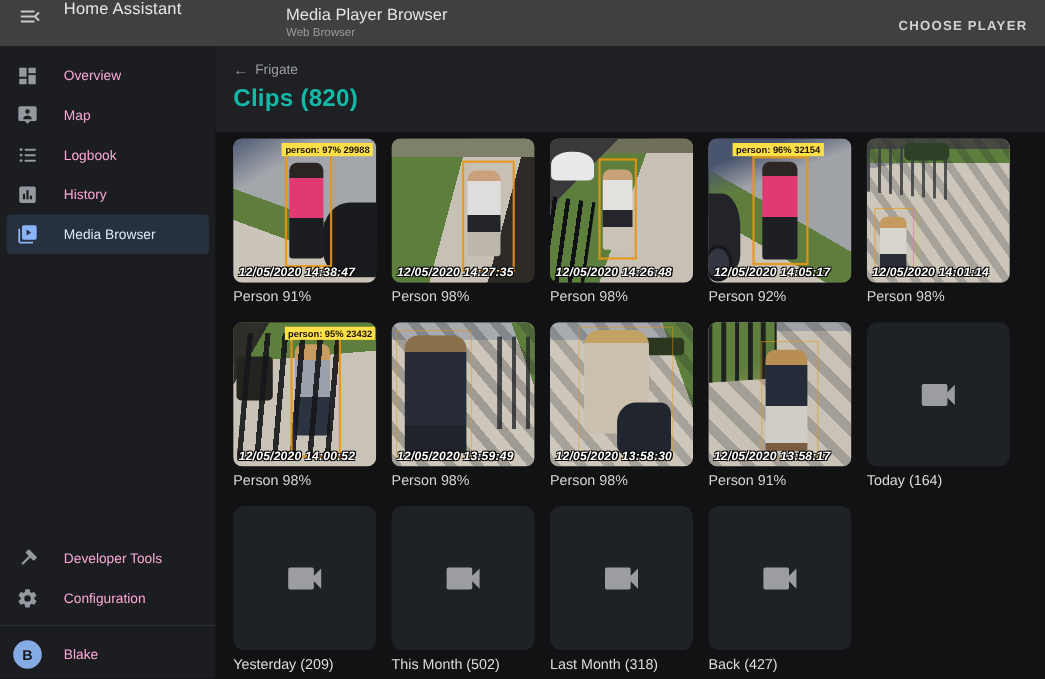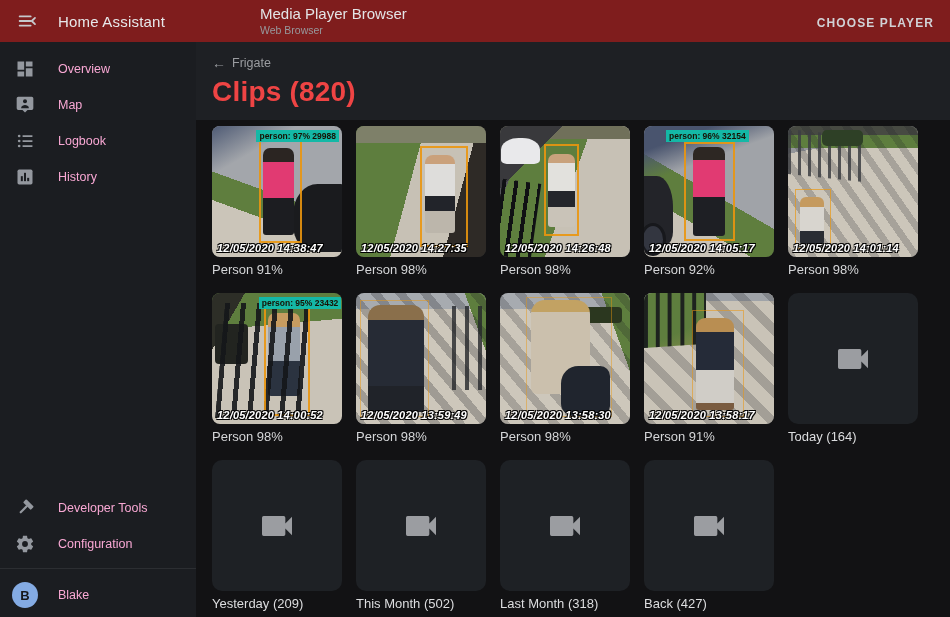--- a/index.html
+++ b/index.html
@@ -6,21 +6,21 @@
   html,body { margin:0; padding:0; }
   body {
     width:950px; height:617px; overflow:hidden; position:relative;
     background:#121214; font-family:"Liberation Sans", sans-serif;
     -webkit-font-smoothing:antialiased;
   }
 
   
   .appbar {
     position:absolute; top:0; left:0; width:950px; height:42px;
-    background:#7f1d1d; z-index:20; display:flex; align-items:center;
+    background:#404040; z-index:20; display:flex; align-items:flex-start;
   }
   .menu-btn {
     margin-left:12px; width:30px; height:30px; background:none; border:none;
     color:#c6c8cc; cursor:pointer; padding:3px; display:flex; align-items:center; justify-content:center;
   }
   .menu-btn svg { width:22px; height:22px; }
   .app-title { margin-left:16px; font-size:15px; color:#e7e8ea; letter-spacing:0.2px; }
   .player-block { position:absolute; left:260px; top:5px; line-height:1.2; }
   .player-title { font-size:15px; color:#e3e4e6; }
   .player-subtitle { font-size:10.5px; color:#97999d; margin-top:1px; }
@@ -58,38 +58,38 @@
   .user-item .nav-label { margin-left:20px; }
 
   
   .content { position:absolute; left:196px; top:42px; right:0; bottom:0; }
   .content-header { height:78px; background:#1e2024; padding:14px 16px 0; }
   .breadcrumb {
     display:flex; align-items:center; gap:6px; width:max-content;
     font-size:12.5px; color:#9b9da1; cursor:pointer;
   }
   .breadcrumb .arrow { font-size:14px; line-height:1; }
-  .page-title { margin:6px 0 0; font-size:28px; font-weight:700; color:#ef4444; letter-spacing:0.2px; }
+  .page-title { margin:6px 0 0; font-size:22px; font-weight:700; color:#14b8a6; letter-spacing:0.2px; }
   .browser-body { position:absolute; top:78px; left:0; right:0; bottom:0; background:#121214; padding:6px 16px; overflow:hidden; }
   .grid { display:grid; grid-template-columns:repeat(5,130px); column-gap:14px; row-gap:15px; }
   .cell { width:130px; }
   .caption { margin-top:5px; height:16px; line-height:16px; font-size:13px; color:#d5d6d8; white-space:nowrap; }
   .folder-caption { color:#dcdddf; }
 
   
   .thumb {
     position:relative; width:130px; height:131px; border-radius:8px;
     overflow:hidden; cursor:pointer; background:#26282b;
   }
   .thumb .bg { position:absolute; inset:0; z-index:0; }
   .pA,.pB,.figure { position:absolute; display:none; }
   .pA,.pB { z-index:1; } .figure { z-index:2; }
   .bbox { position:absolute; z-index:4; border:2px solid rgba(234,150,14,0.9); }
   .det {
-    position:absolute; top:4px; z-index:5; background:#14b8a6; color:#181103;
+    position:absolute; top:4px; z-index:5; background:#fde047; color:#181103;
     font-size:8.5px; font-weight:700; padding:1px 3px; white-space:nowrap;
   }
   .ts {
     position:absolute; bottom:3px; left:5px; z-index:6; font-size:11px; font-weight:700;
     font-style:italic; color:#fff; letter-spacing:0.2px; white-space:nowrap;
     text-shadow:-1px -1px 0 #000, 1px -1px 0 #000, -1px 1px 0 #000, 1px 1px 0 #000;
   }
 
   
   .s1 .bg { background:
@@ -261,20 +261,29 @@
     <div class="nav-item">
       <span class="nav-icon">
         <svg viewBox="0 0 24 24">
           <rect x="3" y="3" width="18" height="18" rx="2"></rect>
           <rect class="cut" x="7" y="11" width="2.4" height="6"></rect>
           <rect class="cut" x="10.8" y="7" width="2.4" height="10"></rect>
           <rect class="cut" x="14.6" y="13" width="2.4" height="4"></rect>
         </svg>
       </span>
       <span class="nav-label">History</span>
+    </div>
+    <div class="nav-item selected">
+      <span class="nav-icon">
+        <svg viewBox="0 0 24 24" fill-rule="evenodd">
+          <path d="M4,6H2V20A2,2 0 0,0 4,22H18V20H4V6Z"></path>
+          <path d="M8,2H20A2,2 0 0,1 22,4V16A2,2 0 0,1 20,18H8A2,2 0 0,1 6,16V4A2,2 0 0,1 8,2ZM11,6.7V13.3L16,10Z"></path>
+        </svg>
+      </span>
+      <span class="nav-label">Media Browser</span>
     </div>
 
     <div class="nav-bottom">
       <div class="nav-item">
         <span class="nav-icon">
           <svg viewBox="0 0 24 24">
             <g transform="rotate(45 12 12)">
               <rect x="5.5" y="3.5" width="13" height="5.4" rx="1.2"></rect>
               <rect x="10.7" y="8" width="2.6" height="12.5" rx="1.2"></rect>
             </g>

